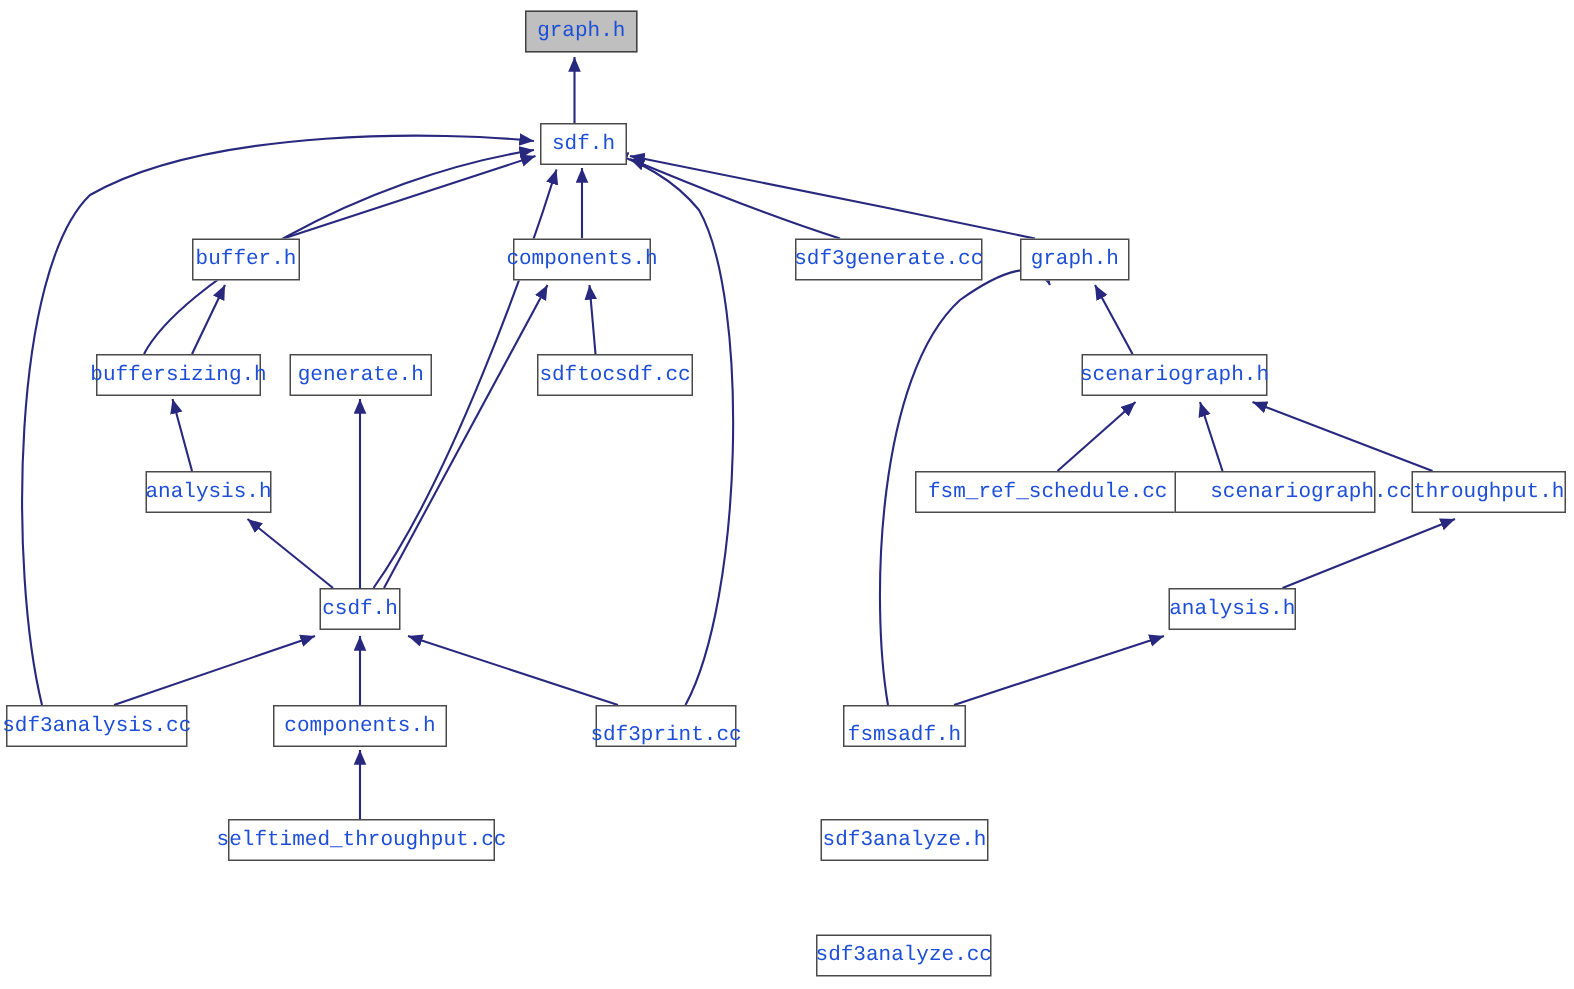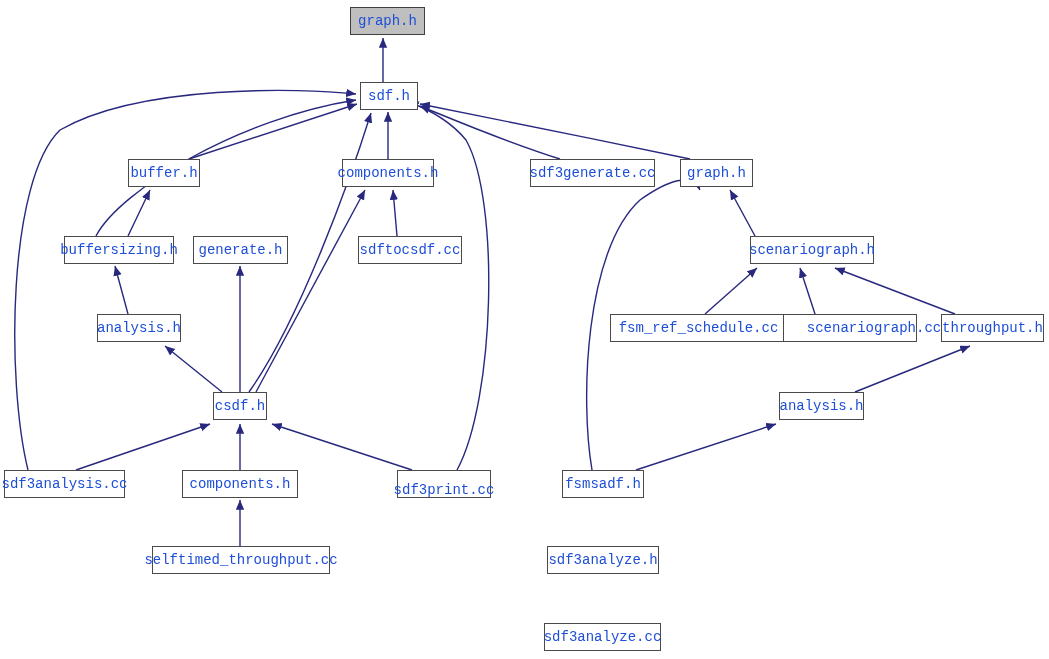--- a/index.html
+++ b/index.html
@@ -110,21 +110,21 @@
       </div>
       <div class="node" style="left: 64px; top: 236px; width: 110px; height: 28px;">
         <span class="node-label">buffersizing.h</span>
       </div>
       <div class="node" style="left: 193px; top: 236px; width: 95px; height: 28px;">
         <span class="node-label">generate.h</span>
       </div>
       <div class="node" style="left: 358px; top: 236px; width: 104px; height: 28px;">
         <span class="node-label">sdftocsdf.cc</span>
       </div>
-      <div class="node" style="left: 750px; top: 236px; width: 124px; height: 28px;">
+      <div class="node" style="left: 721px; top: 236px; width: 124px; height: 28px;">
         <span class="node-label">scenariograph.h</span>
       </div>
       <div class="node" style="left: 97px; top: 314px; width: 84px; height: 28px;">
         <span class="node-label">analysis.h</span>
       </div>
       <div class="node" style="left: 610px; top: 314px; width: 177px; height: 28px; text-align: center;">
         <span class="node-label">fsm_ref_schedule.cc</span>
       </div>
       <div class="node" style="left: 783px; top: 314px; width: 134px; height: 28px; padding-left: 48px;">
         <span class="node-label">scenariograph.cc</span>
@@ -140,21 +140,21 @@
       </div>
       <div class="node" style="left: 4px; top: 470px; width: 121px; height: 28px;">
         <span class="node-label">sdf3analysis.cc</span>
       </div>
       <div class="node" style="left: 182px; top: 470px; width: 116px; height: 28px;">
         <span class="node-label">components.h</span>
       </div>
       <div class="node" style="left: 397px; top: 470px; width: 94px; height: 28px; align-items: flex-end;">
         <span class="node-label">sdf3print.cc</span>
       </div>
-      <div class="node" style="left: 562px; top: 470px; width: 82px; height: 28px;">
+      <div class="node" style="left: 562px; top: 470px; width: 82px; height: 28px; align-items: flex-end;">
         <span class="node-label">fsmsadf.h</span>
       </div>
       <div class="node" style="left: 152px; top: 546px; width: 178px; height: 28px;">
         <span class="node-label">selftimed_throughput.cc</span>
       </div>
       <div class="node" style="left: 547px; top: 546px; width: 112px; height: 28px;">
         <span class="node-label">sdf3analyze.h</span>
       </div>
       <div class="node" style="left: 544px; top: 623px; width: 117px; height: 28px;">
         <span class="node-label">sdf3analyze.cc</span>

